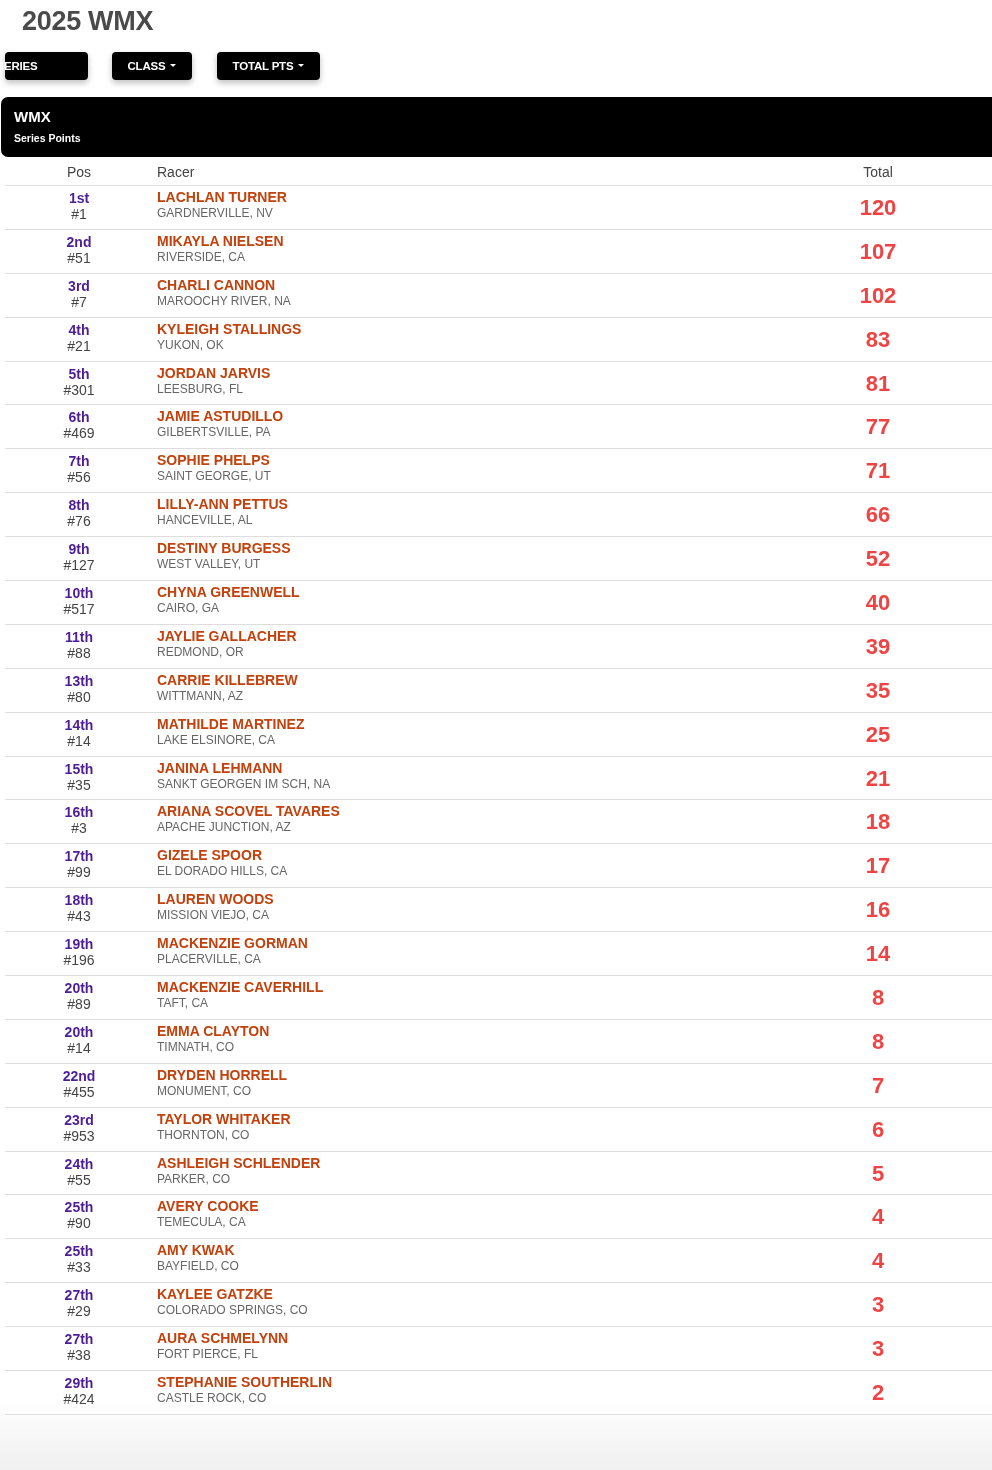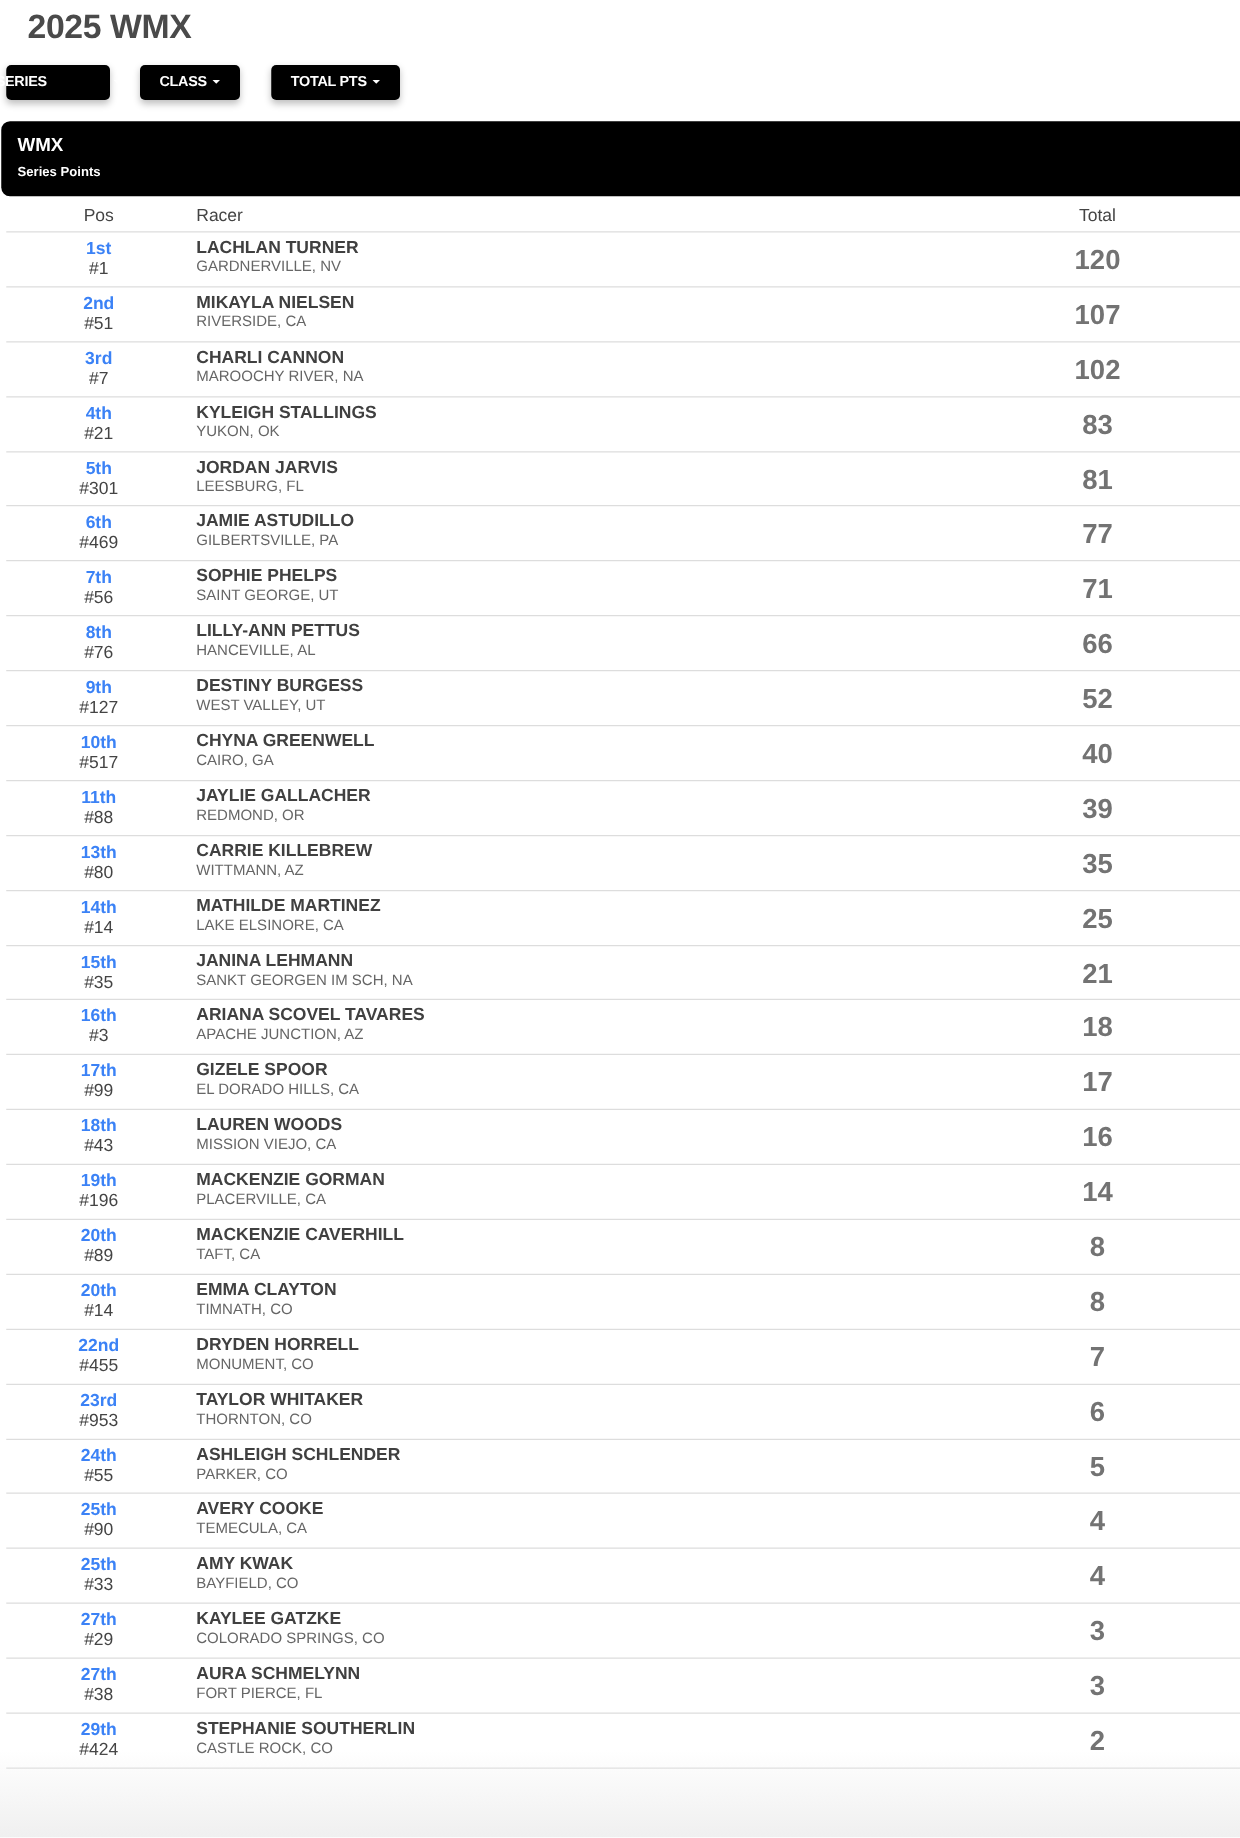--- a/index.html
+++ b/index.html
@@ -15,26 +15,26 @@
   .header-card { position: absolute; left: 1px; top: 97px; width: 1000px; height: 60px; background: #000; border-radius: 7px; color: #fff; }
   .header-card .hc-title { position: absolute; left: 13px; top: 11px; font-size: 15px; font-weight: bold; }
   .header-card .hc-sub { position: absolute; left: 13px; top: 35px; font-size: 10.5px; font-weight: bold; }
   .table { position: absolute; left: 5px; top: 160px; width: 987px; }
   .thead { height: 26px; border-bottom: 1px solid #ddd; position: relative; font-size: 14px; color: #444; }
   .thead .h-pos { position: absolute; left: 0; width: 148px; text-align: center; top: 4px; }
   .thead .h-racer { position: absolute; left: 152px; top: 4px; }
   .thead .h-total { position: absolute; left: 823px; width: 100px; text-align: center; top: 4px; }
   .row { height: 43.9px; border-bottom: 1px solid #ddd; position: relative; }
   .row .pos { position: absolute; left: 0; width: 148px; text-align: center; top: 4px; line-height: 16px; }
-  .row .pos .place { font-size: 14px; font-weight: bold; color: #3b82f6; display: block; }
+  .row .pos .place { font-size: 14px; font-weight: bold; color: #4c1d95; display: block; }
   .row .pos .num { font-size: 14px; color: #444; display: block; }
   .row .racer { position: absolute; left: 152px; top: 3px; }
-  .row .racer .name { display: block; font-size: 14px; font-weight: bold; color: #404040; line-height: 16px; cursor: pointer; text-decoration: none; }
+  .row .racer .name { display: block; font-size: 14px; font-weight: bold; color: #c2410c; line-height: 16px; cursor: pointer; text-decoration: none; }
   .row .racer .loc { display: block; font-size: 12px; color: #666; line-height: 16px; }
-  .row .total { position: absolute; left: 823px; width: 100px; text-align: center; top: 9px; font-size: 22px; font-weight: bold; color: #737373; }
+  .row .total { position: absolute; left: 823px; width: 100px; text-align: center; top: 9px; font-size: 22px; font-weight: bold; color: #ef4444; }
   .fade { position: absolute; left: 0; top: 1400px; width: 992px; height: 70px;
     background: linear-gradient(to bottom, rgba(255,255,255,0), rgba(238,238,238,0.9)); pointer-events: none; }
 </style>
 </head>
 <body>
 
 <h1 class="page-title">2025 WMX</h1>
 
 <div class="filters">
   <div class="filter-btn" style="left:0;width:83px;gap:48px;">

